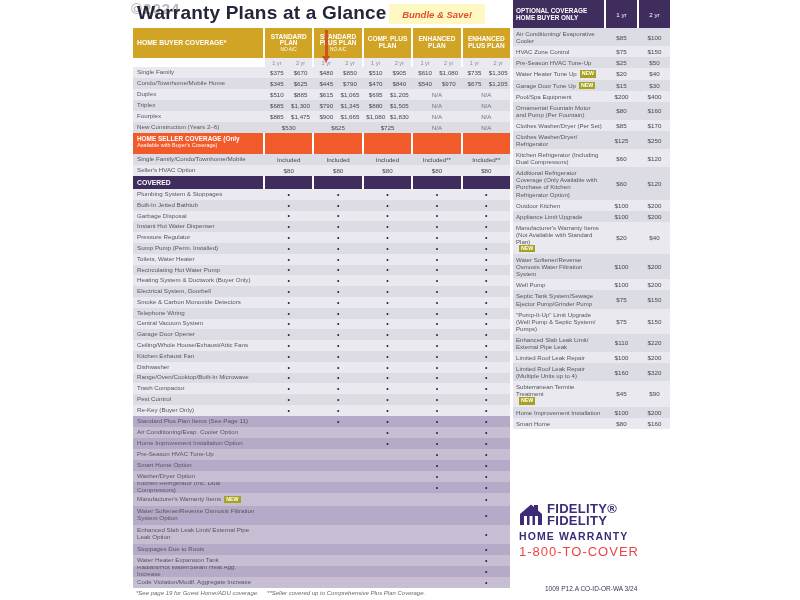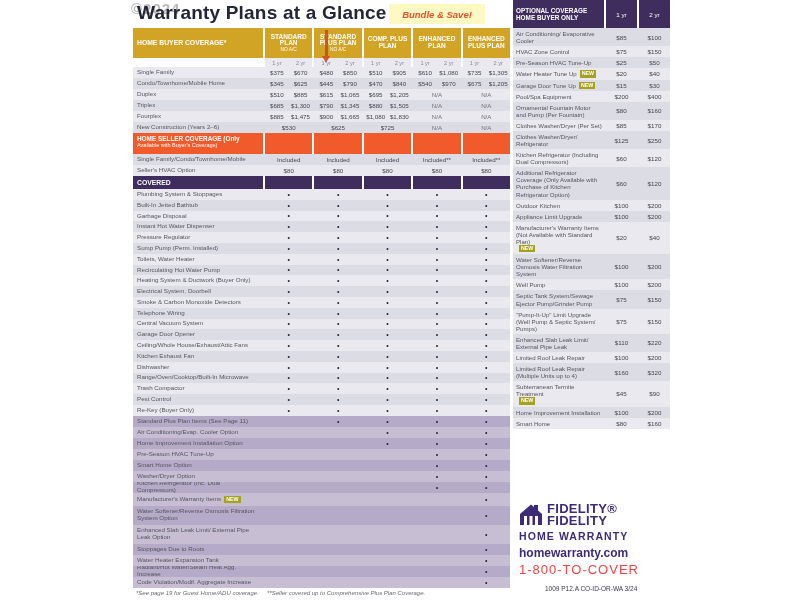--- a/index.html
+++ b/index.html
@@ -1129,18 +1129,17 @@
         <rect x="5" y="13" width="3" height="9" fill="#ffffff"></rect>
         <rect x="10.5" y="13" width="3" height="9" fill="#ffffff"></rect>
         <rect x="16" y="13" width="3" height="9" fill="#ffffff"></rect>
       </svg>
       <div class="logo-text">
         <div class="l1">FIDELITY®</div>
         <div class="l2">FIDELITY</div>
       </div>
     </div>
     <div class="l3">HOME WARRANTY</div>
-    <div class="site">homewarranty.com</div>
     <div class="phone">1-800-TO-COVER</div>
   </div>
 
   <div class="doc-code">1009 P12.A CO-ID-OR-WA 3/24</div>
 </div>
 
 </body></html>

